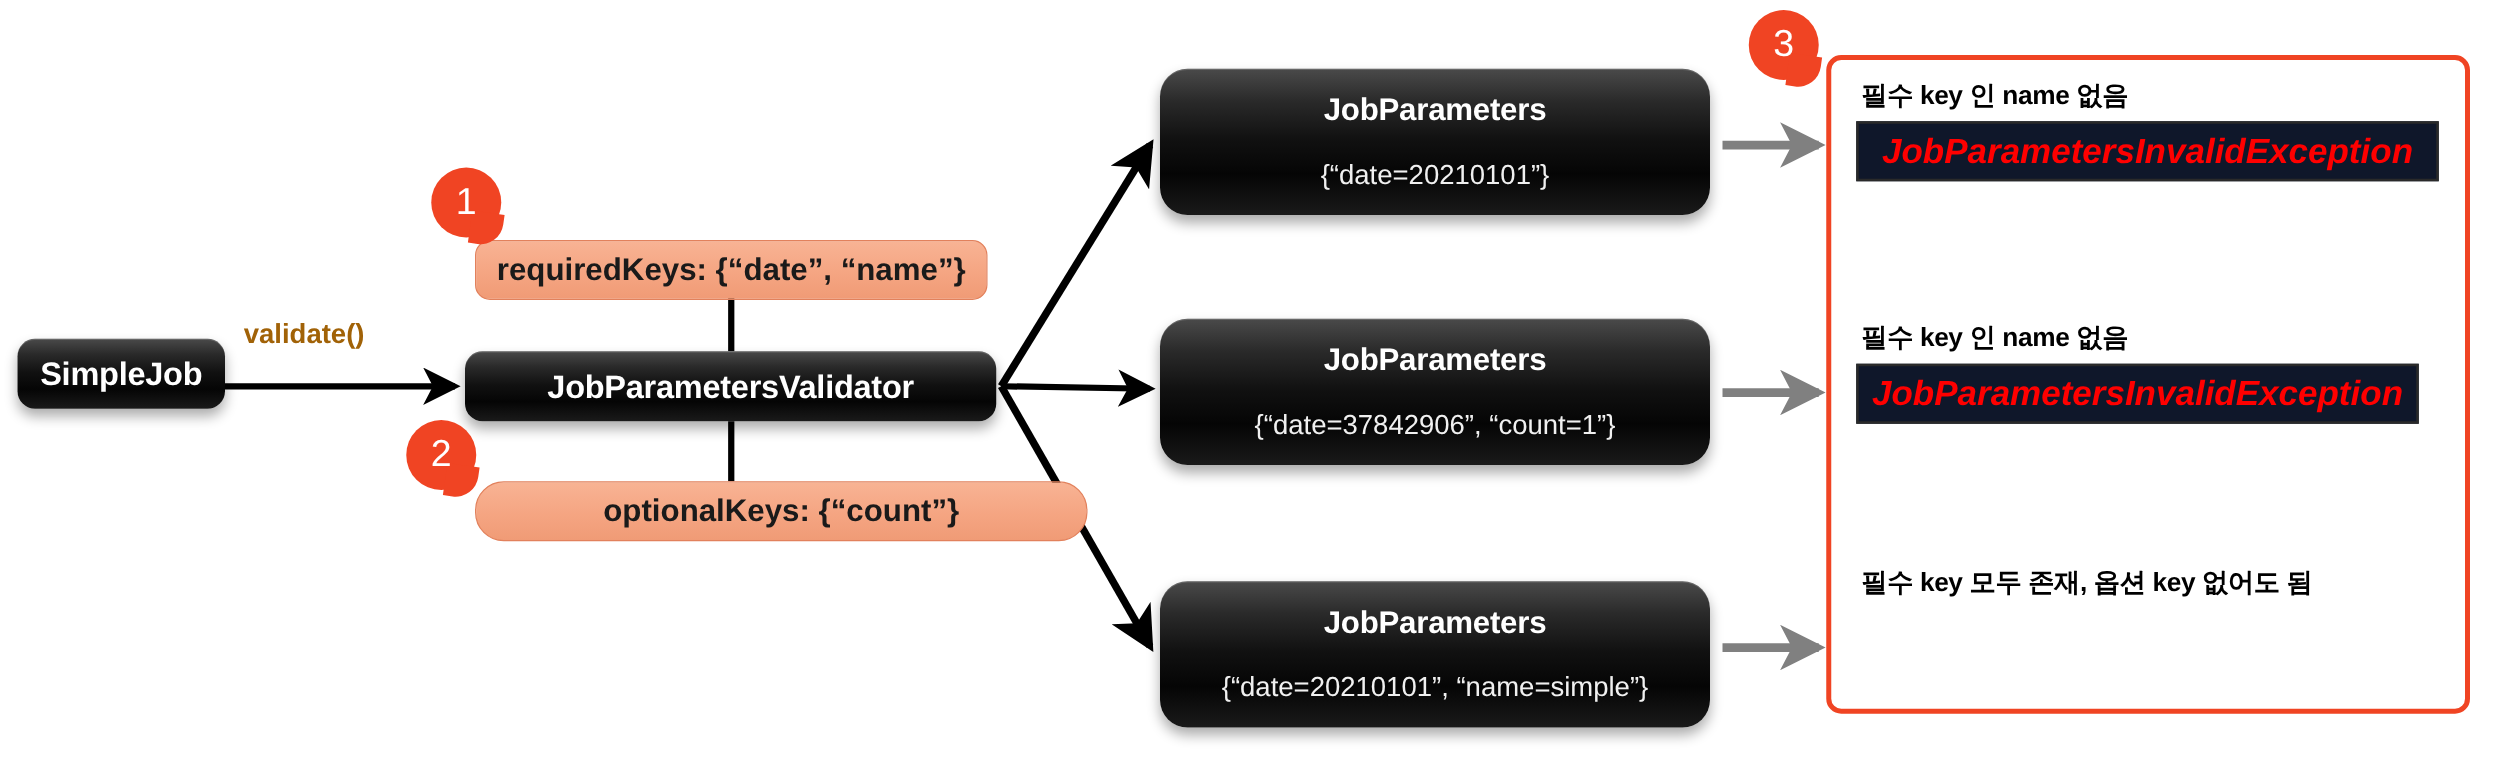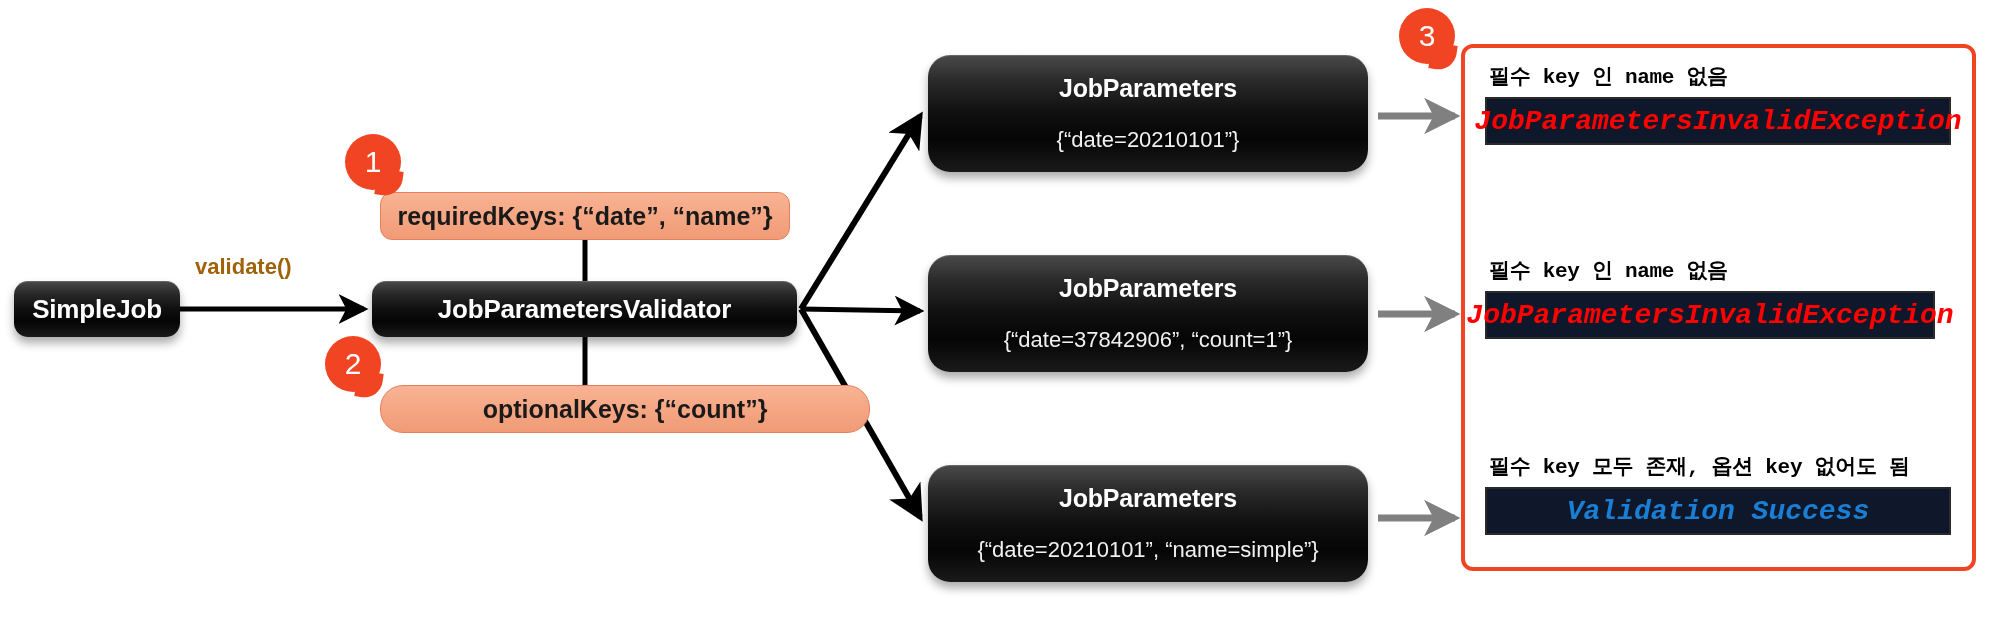--- a/index.html
+++ b/index.html
@@ -19,21 +19,21 @@
     background:linear-gradient(180deg,#4a4a4a 0%,#2a2a2a 22%,#111111 48%,#050505 72%,#1a1a1a 100%);
     box-shadow:0 6px 10px rgba(0,0,0,.33), inset 0 1px 0 rgba(255,255,255,.16);
     color:#ffffff;
     display:flex;flex-direction:column;justify-content:center;
     text-align:center;
     box-sizing:border-box;
   }
   .node .title{font-weight:bold;letter-spacing:-.2px;}
   .node .sub{font-weight:normal;margin-top:24px;}
 
-  #simple-job{left:14px;top:281px;width:166px;height:56px;border-radius:14px;}
+  #simple-job{left:14px;top:271px;width:166px;height:56px;border-radius:14px;}
   #simple-job .title{font-size:26px;}
 
   #validator{left:372px;top:281px;width:425px;height:56px;border-radius:14px;}
   #validator .title{font-size:26px;}
 
   .jp{left:928px;width:440px;border-radius:22px;}
   #jp-1{top:55px;height:117px;}
   #jp-2{top:255px;height:117px;}
   #jp-3{top:465px;height:117px;}
   .jp .title{font-size:25px;}
@@ -70,21 +70,20 @@
   }
   #badge-1{left:345px;top:134px;}
   #badge-2{left:325px;top:336px;}
   #badge-3{left:1399px;top:8px;}
 
   
   #results-panel{
     position:absolute;left:1461px;top:44px;width:515px;height:527px;
     border:4px solid #f04423;border-radius:12px;background:#fff;
     box-sizing:border-box;
-    font-family:Liberation Mono, monospace;
   }
   .result{position:absolute;left:20px;width:470px;}
   #result-1{top:14px;}
   #result-2{top:208px;}
   #result-3{top:404px;}
   .result .note{
     font-size:21px;font-weight:bold;color:#000;
     margin:0 0 7px 4px;letter-spacing:-.3px;white-space:nowrap;
   }
   .result .outcome{
@@ -181,21 +180,20 @@
       <div class="outcome err">JobParametersInvalidException</div>
     </div>
 
     <div class="result" id="result-2">
       <div class="note">필수 key 인 name 없음</div>
       <div class="outcome err">JobParametersInvalidException</div>
     </div>
 
     <div class="result" id="result-3">
       <div class="note">필수 key 모두 존재, 옵션 key 없어도 됨</div>
-      <div class="outcome ok">Validation Success</div>
     </div>
 
   </div>
 
   <div class="badge" id="badge-3">
     <span>3</span>
   </div>
 
 </div>
 

